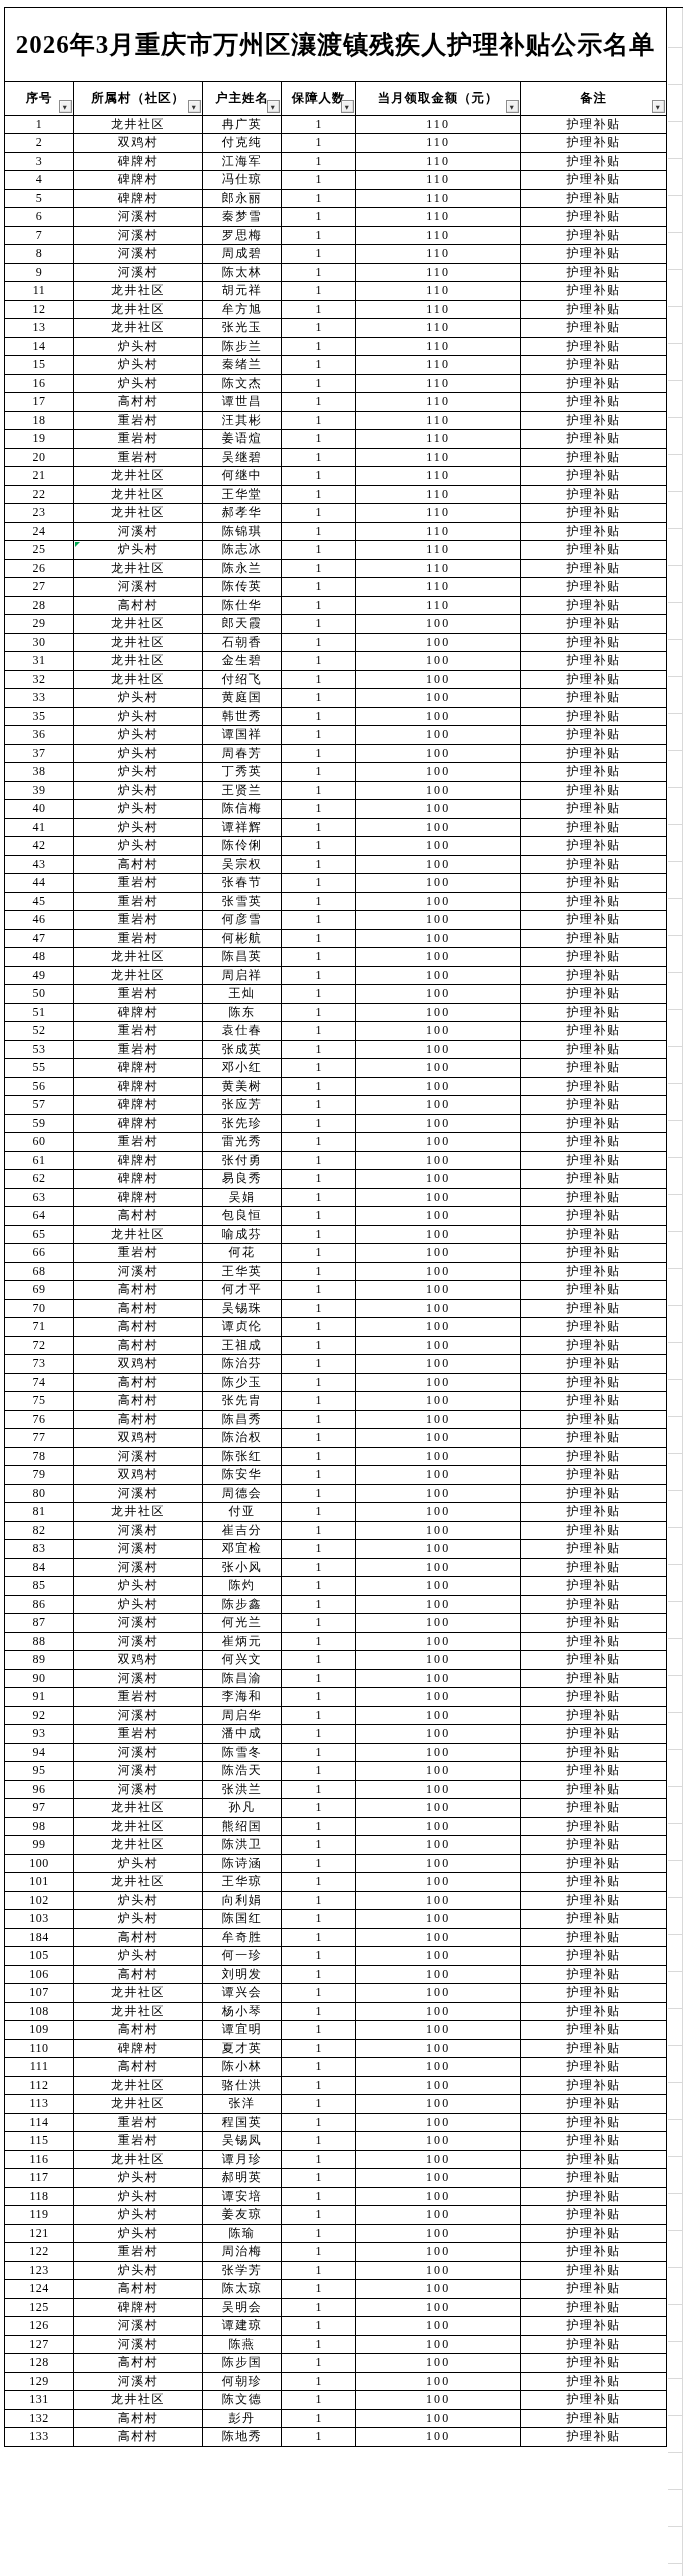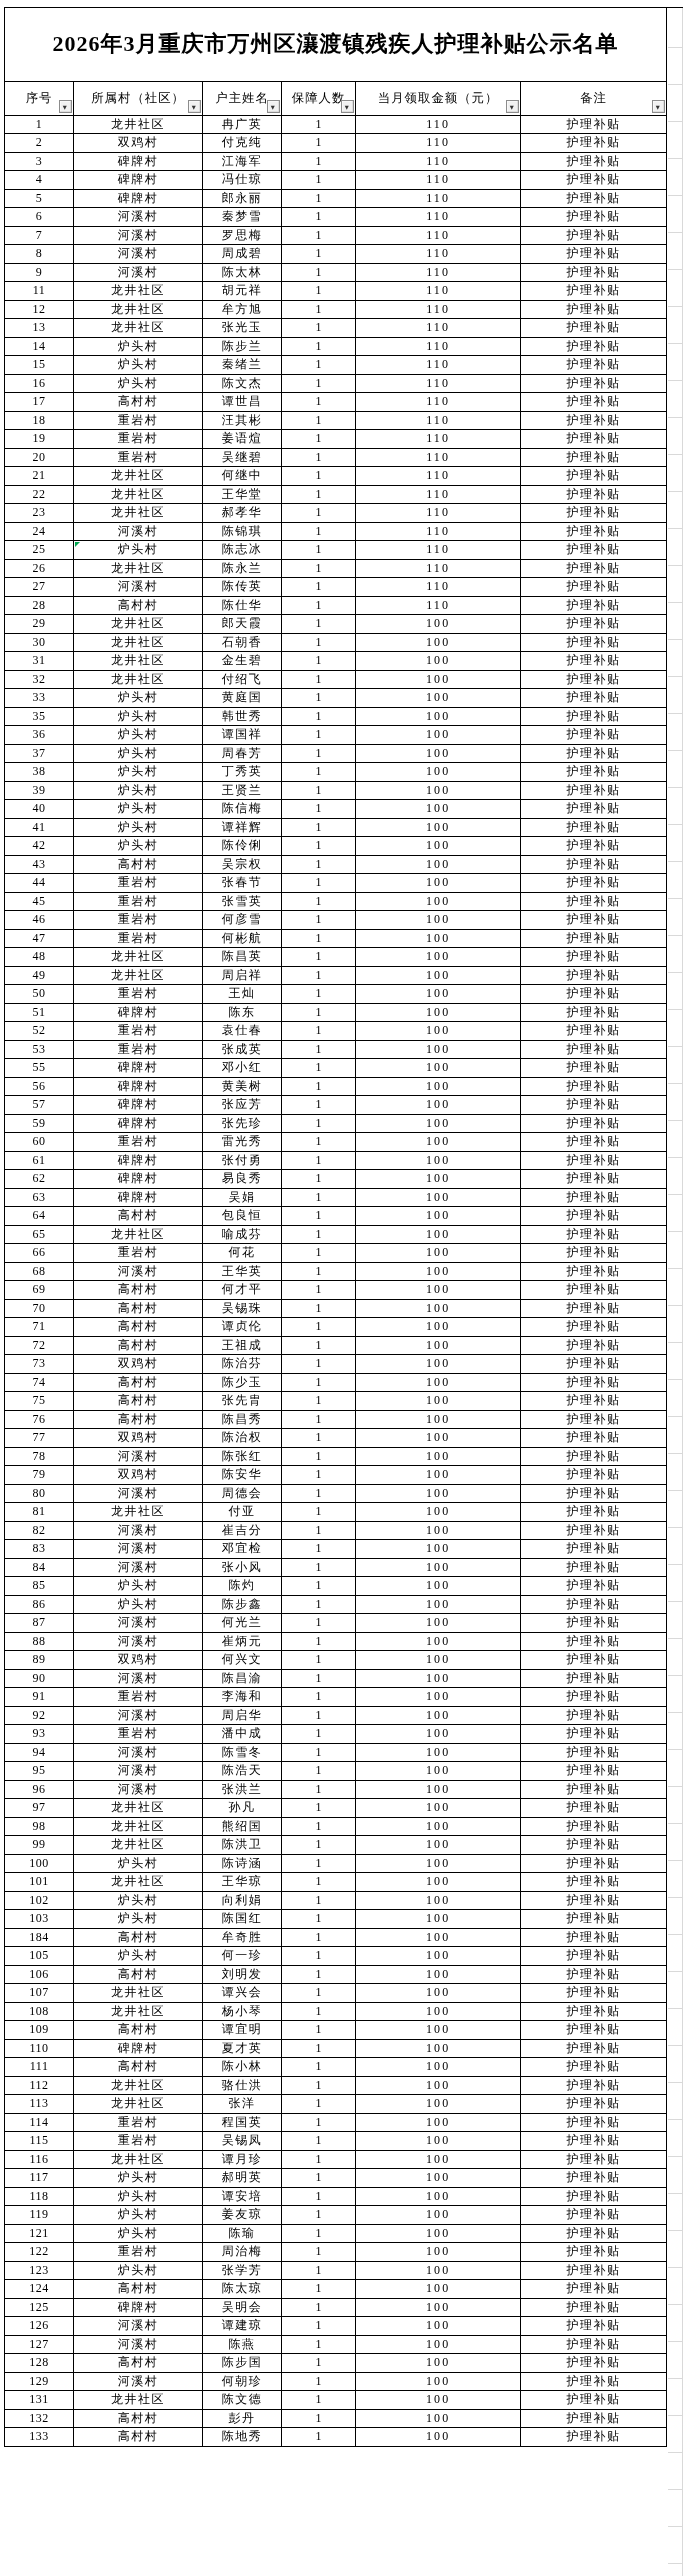--- a/index.html
+++ b/index.html
@@ -18,25 +18,25 @@
   }
   .sheet-table th,.sheet-table td{
     border:1px solid #000;
     padding:0;margin:0;
     text-align:center;vertical-align:middle;
     background:#fff;color:#000;
     overflow:hidden;white-space:nowrap;
   }
   .title-cell{
     height:73px;
-    font-size:22px;font-weight:bold;letter-spacing:1px;
+    font-size:25px;font-weight:bold;letter-spacing:1px;
   }
   .head-cell{
     height:33px;
-    font-size:12.4px;font-weight:normal;letter-spacing:1px;
+    font-size:12.4px;font-weight:bold;letter-spacing:1px;
     position:relative;
   }
   .sheet-table td{height:17.5px;font-size:12px;letter-spacing:1.5px;}
   td.c-serial{letter-spacing:0.5px;}
   td.c-amount{letter-spacing:2.1px;}
   td.c-people{letter-spacing:0;}
   .filter-btn{
     position:absolute;right:1.5px;bottom:1.5px;
     width:10.8px;height:10.8px;
     background:#f1f1f1;

